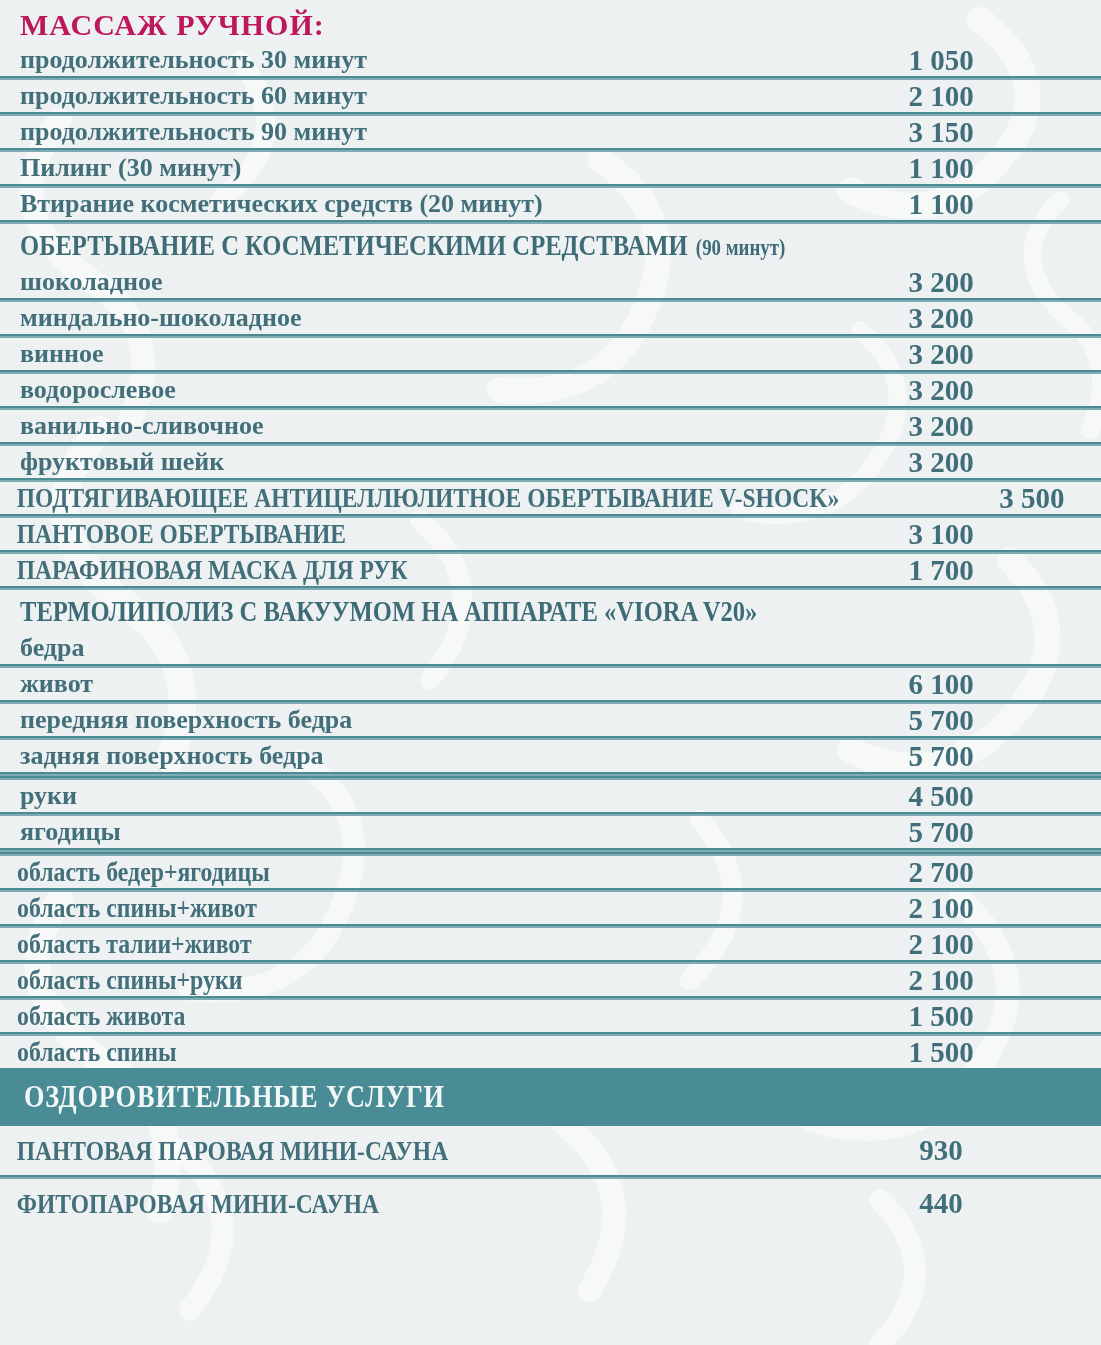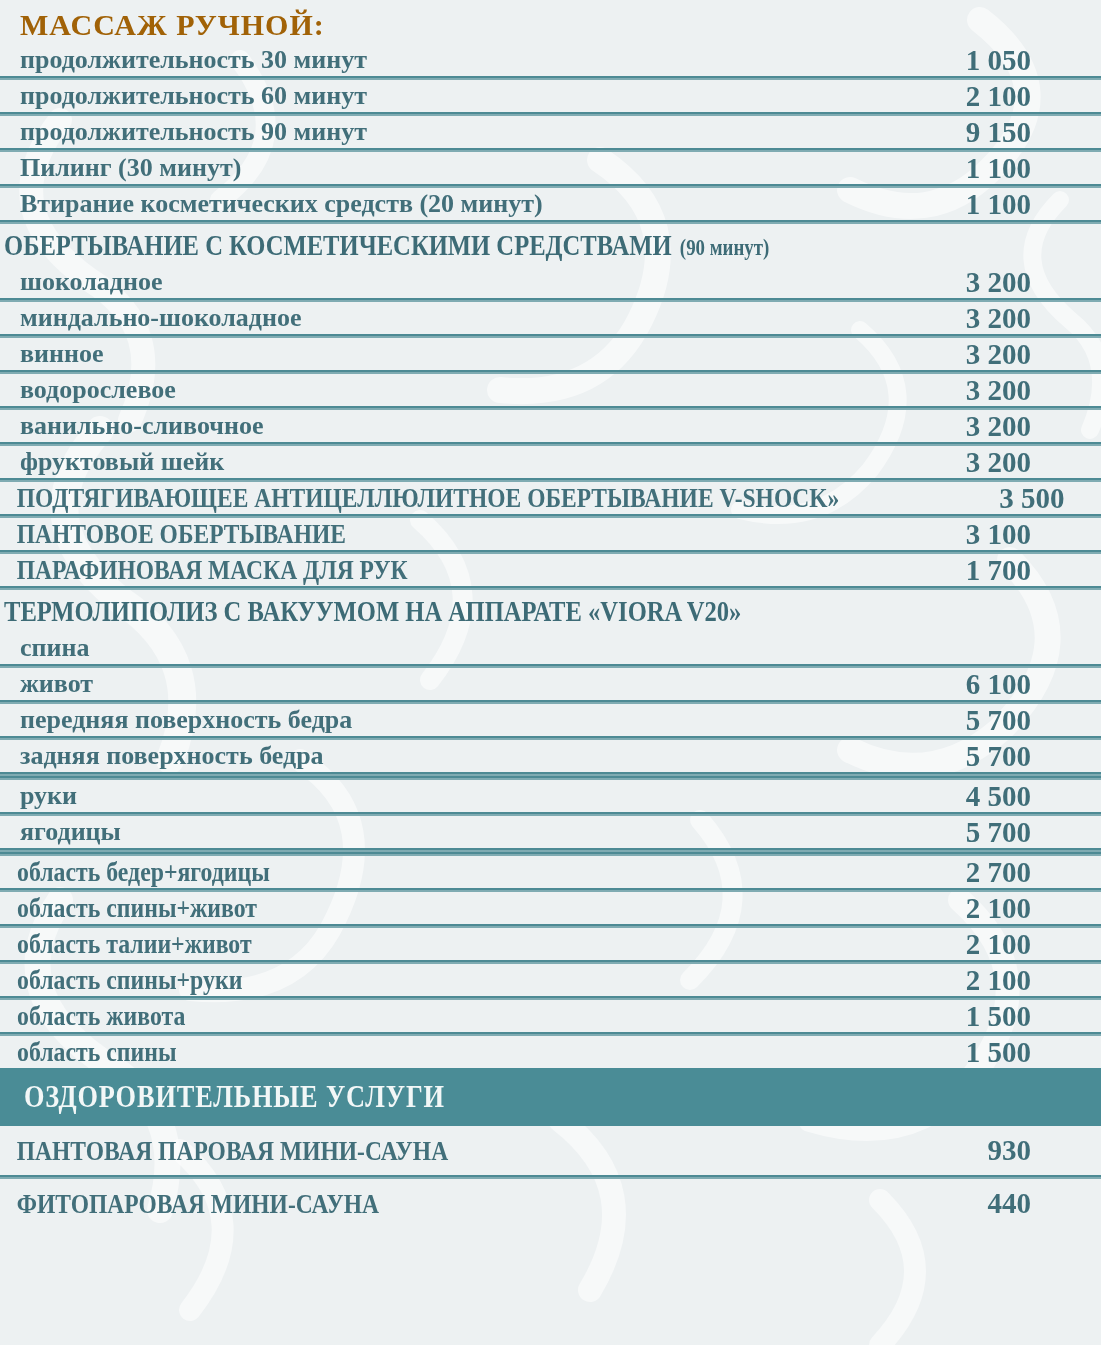--- a/index.html
+++ b/index.html
@@ -7,49 +7,49 @@
     width:1101px;height:1345px;
     background:#edf1f2;
     font-family:"Liberation Serif","DejaVu Serif",serif;
     overflow:hidden;position:relative;
   }
   #bg-pattern{position:absolute;inset:0;pointer-events:none;}
   #content{position:relative;padding-top:6px;}
 
   .page-title{
     height:38px;line-height:38px;padding-left:20px;
-    font-size:30px;font-weight:bold;color:#a16207;letter-spacing:1px;
+    font-size:30px;font-weight:bold;color:#be185d;letter-spacing:1px;
   }
   .row{height:32px;display:flex;align-items:center;}
   .row .label{
     flex:1;padding-left:20px;white-space:nowrap;
     font-size:26px;font-weight:bold;color:#426f7a;
   }
   .row .label.caps{
     font-size:28px;letter-spacing:0;
     transform:scaleX(0.84);transform-origin:left center;
   }
   .row .label.cond{
     font-size:28px;
     transform:scaleX(0.85);transform-origin:left center;
   }
   .row .price{
     width:250px;box-sizing:border-box;padding-right:70px;
-    text-align:right;white-space:nowrap;
+    text-align:center;white-space:nowrap;
     font-size:29px;font-weight:bold;color:#406e79;
   }
   .sep{
     height:4px;width:100%;
     background:linear-gradient(180deg,
       #4d8a94 0px,#4d8a94 2px,
       rgba(0,0,0,0) 2px,rgba(0,0,0,0) 2.4px,
       #7fabb2 2.4px,#7fabb2 4px);
   }
   .section-header{
-    height:42px;display:flex;align-items:center;padding-left:4px;
+    height:42px;display:flex;align-items:center;padding-left:20px;
     white-space:nowrap;
   }
   .section-header .htext{
     font-size:30px;font-weight:bold;color:#3d6b76;
     transform:scaleX(0.82);transform-origin:left center;
     display:inline-flex;align-items:baseline;
   }
   .section-header .hsuffix{
     font-size:23px;font-weight:bold;color:#3d6b76;margin-left:10px;
   }
@@ -93,21 +93,21 @@
         <span class="price">1 050</span>
       </div>
       <div class="sep"></div>
       <div class="row">
         <span class="label">продолжительность 60 минут</span>
         <span class="price">2 100</span>
       </div>
       <div class="sep"></div>
       <div class="row">
         <span class="label">продолжительность 90 минут</span>
-        <span class="price">9 150</span>
+        <span class="price">3 150</span>
       </div>
       <div class="sep"></div>
       <div class="row">
         <span class="label">Пилинг (30 минут)</span>
         <span class="price">1 100</span>
       </div>
       <div class="sep"></div>
       <div class="row">
         <span class="label">Втирание косметических средств (20 минут)</span>
         <span class="price">1 100</span>
@@ -158,21 +158,21 @@
       <div class="sep"></div>
       <div class="row">
         <span class="label caps">ПАРАФИНОВАЯ МАСКА ДЛЯ РУК</span>
         <span class="price">1 700</span>
       </div>
       <div class="sep"></div>
       <div class="section-header">
         <span class="htext">ТЕРМОЛИПОЛИЗ С ВАКУУМОМ НА АППАРАТЕ «VIORA V20»</span>
       </div>
       <div class="row">
-        <span class="label">спина</span>
+        <span class="label">бедра</span>
       </div>
       <div class="sep"></div>
       <div class="row">
         <span class="label">живот</span>
         <span class="price">6 100</span>
       </div>
       <div class="sep"></div>
       <div class="row">
         <span class="label">передняя поверхность бедра</span>
         <span class="price">5 700</span>

